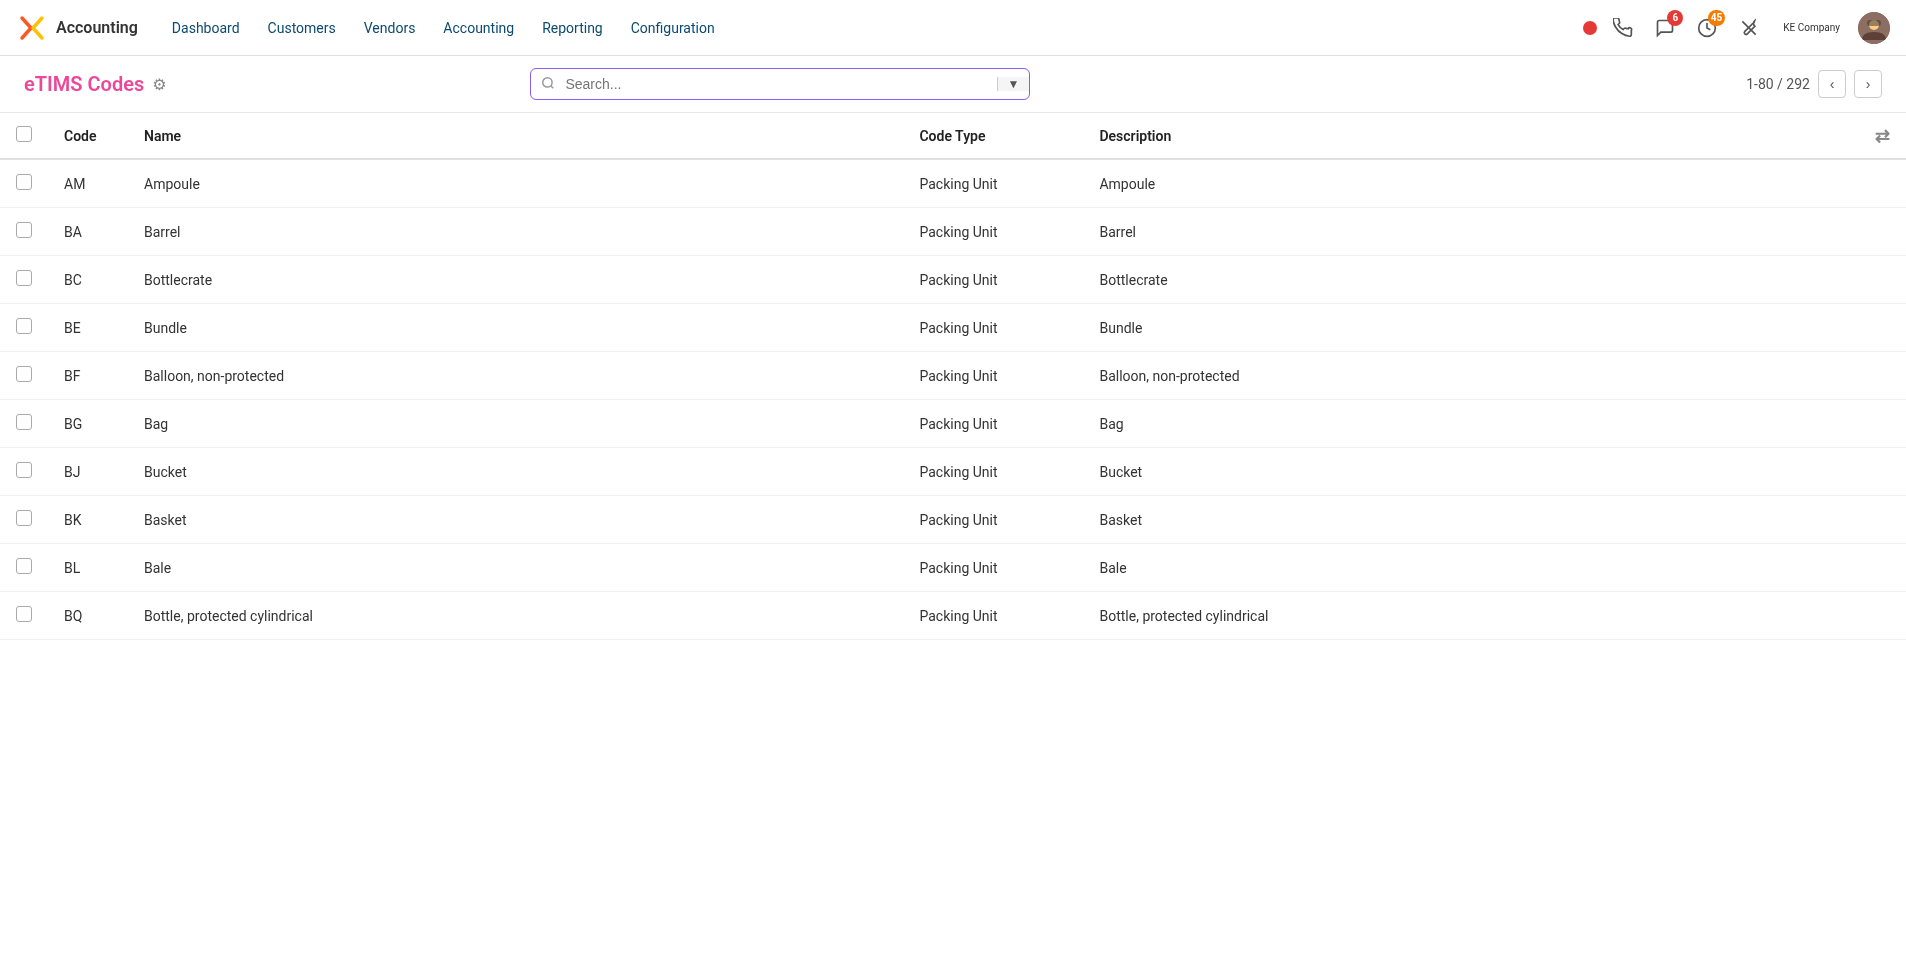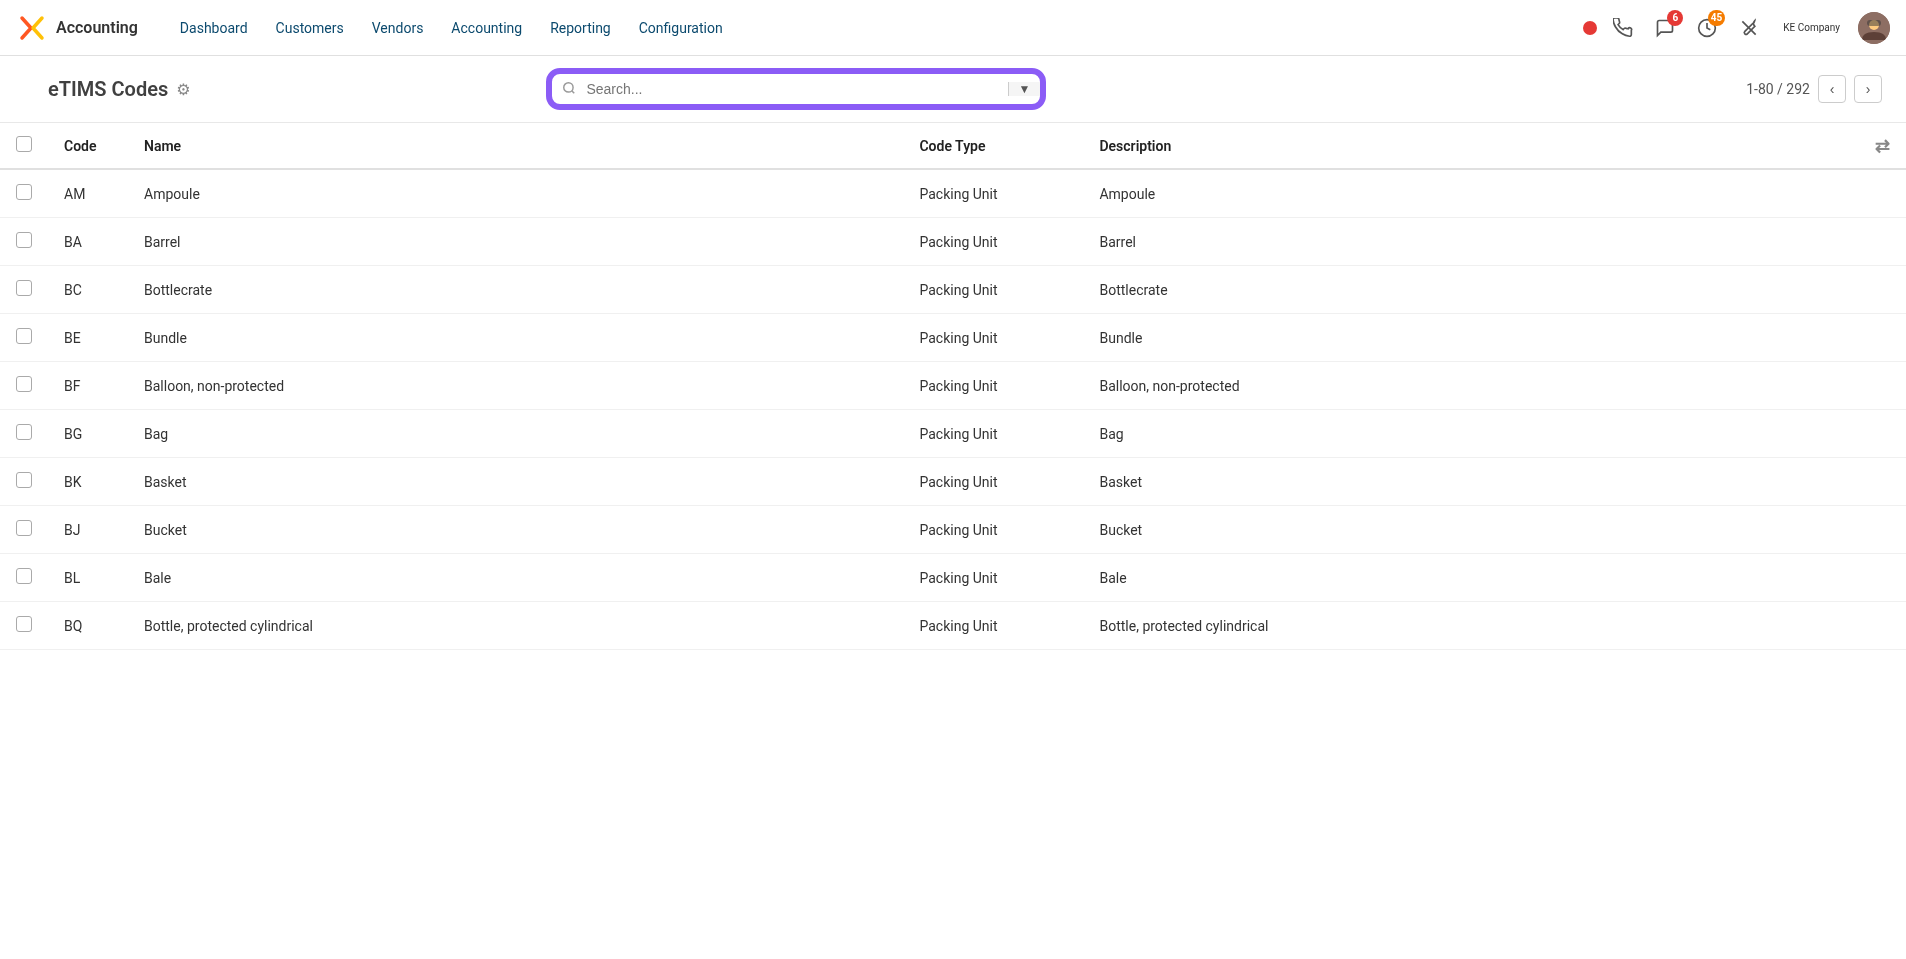--- a/index.html
+++ b/index.html
@@ -6,21 +6,21 @@
     body { font-family: -apple-system, BlinkMacSystemFont, 'Segoe UI', Roboto, sans-serif; font-size: 14px; background: #fff; color: #333; }
 
     
     .top-nav {
       display: flex;
       align-items: center;
       padding: 0 16px;
       height: 56px;
       background: #fff;
       border-bottom: 1px solid #e0e0e0;
-      gap: 12px;
+      gap: 4px;
     }
     .nav-logo {
       display: flex;
       align-items: center;
       gap: 8px;
       margin-right: 16px;
       text-decoration: none;
       color: #333;
     }
     .nav-logo-icon {
@@ -117,36 +117,35 @@
       gap: 12px;
     }
     .page-title-area {
       display: flex;
       align-items: center;
       gap: 8px;
     }
     .page-title {
       font-size: 20px;
       font-weight: 600;
-      color: #404040;
-      margin-left: 24px;
+      color: #ec4899;
     }
     .gear-icon {
       color: #888;
       cursor: pointer;
       font-size: 16px;
     }
     .search-area {
       flex: 1;
       max-width: 500px;
       margin: 0 auto;
       display: flex;
       align-items: center;
-      border: 6px solid #8b5cf6;
-      border-radius: 14px;
+      border: 1px solid #8b5cf6;
+      border-radius: 6px;
       background: #fff;
       overflow: hidden;
     }
     .search-icon-wrap {
       padding: 0 10px;
       color: #999;
       font-size: 14px;
     }
     .search-input {
       flex: 1;
@@ -410,34 +409,34 @@
       <td>BG</td>
       <td>Bag</td>
       <td>Packing Unit</td>
       <td>Bag</td>
       <td></td>
     </tr>
         <tr class="data-row">
       <td class="td-checkbox">
         <span class="checkbox"></span>
       </td>
+      <td>BJ</td>
+      <td>Bucket</td>
+      <td>Packing Unit</td>
+      <td>Bucket</td>
+      <td></td>
+    </tr>
+        <tr class="data-row">
+      <td class="td-checkbox">
+        <span class="checkbox"></span>
+      </td>
       <td>BK</td>
       <td>Basket</td>
       <td>Packing Unit</td>
       <td>Basket</td>
-      <td></td>
-    </tr>
-        <tr class="data-row">
-      <td class="td-checkbox">
-        <span class="checkbox"></span>
-      </td>
-      <td>BJ</td>
-      <td>Bucket</td>
-      <td>Packing Unit</td>
-      <td>Bucket</td>
       <td></td>
     </tr>
         <tr class="data-row">
       <td class="td-checkbox">
         <span class="checkbox"></span>
       </td>
       <td>BL</td>
       <td>Bale</td>
       <td>Packing Unit</td>
       <td>Bale</td>

